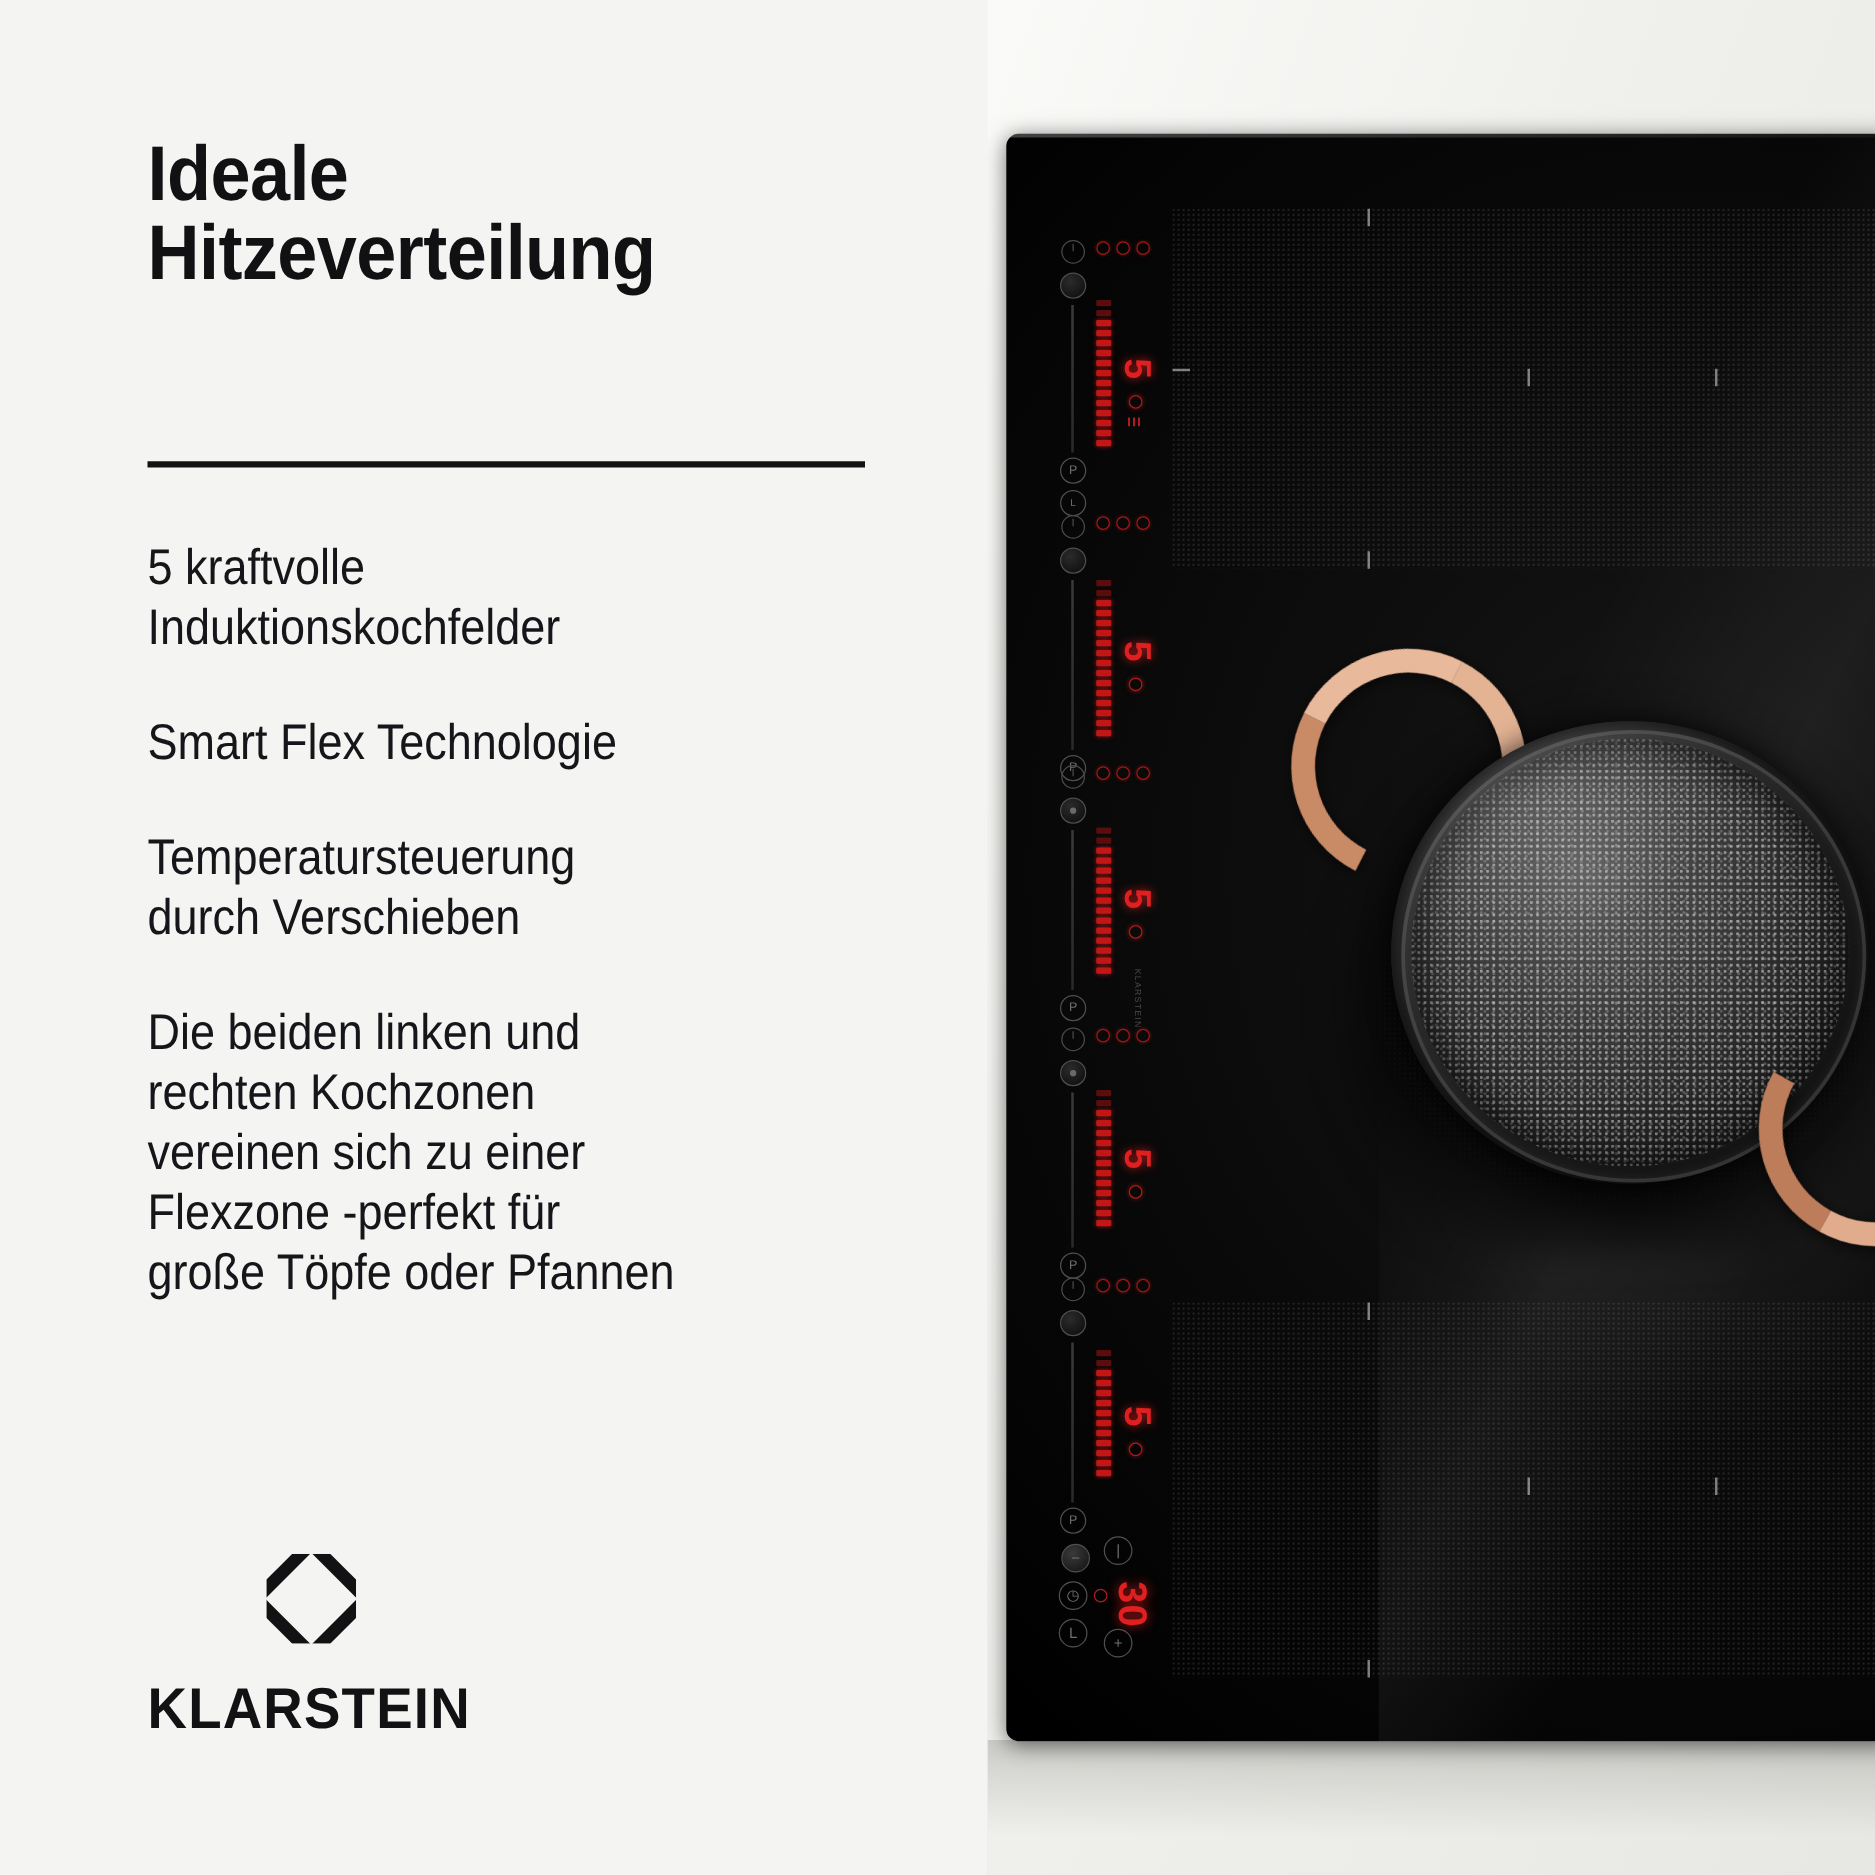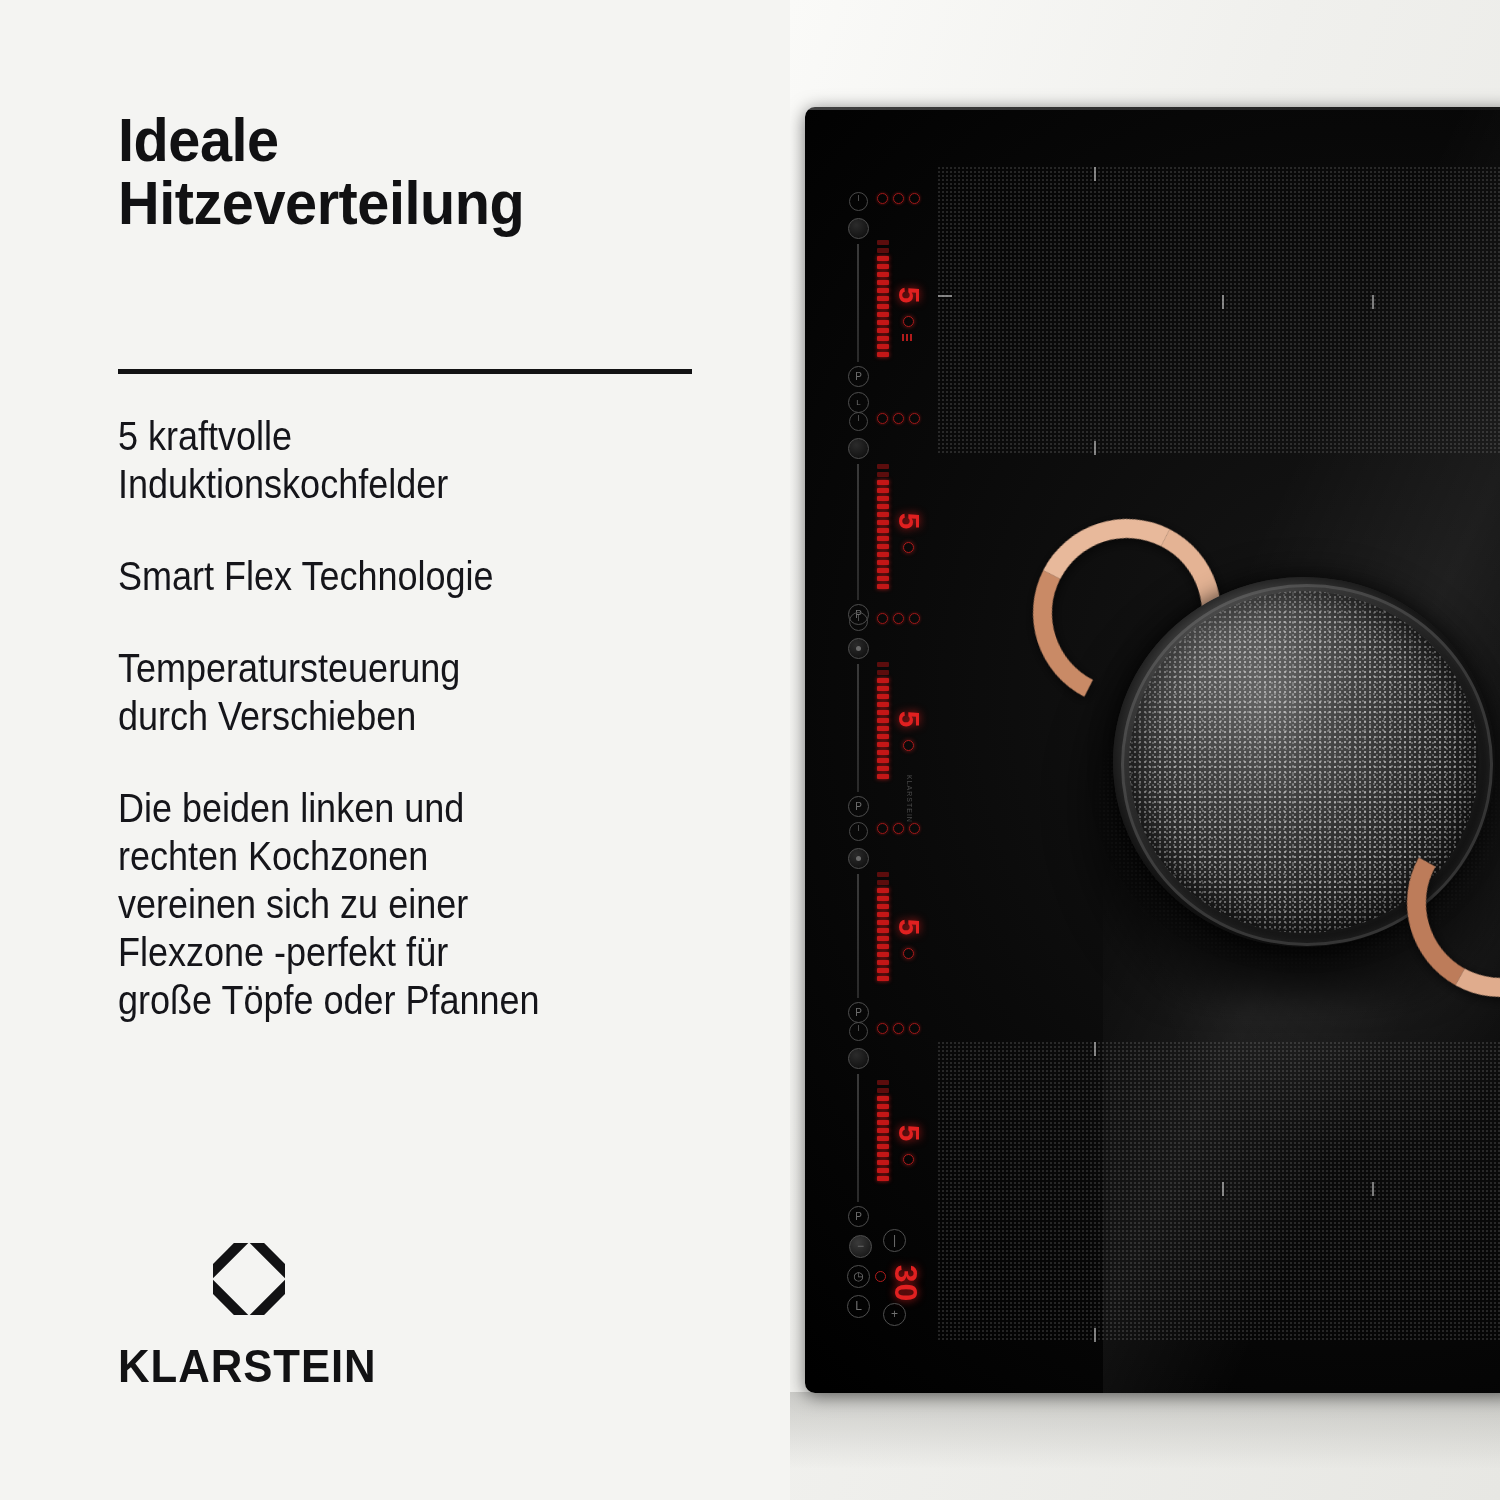--- a/index.html
+++ b/index.html
@@ -25,21 +25,21 @@
     transform:scaleX(0.93);transform-origin:left top;
   }
   .headline .l2{display:block;}
 
   .divider{
     position:absolute;left:118px;top:369px;width:574px;height:5px;
     background:#121214;
   }
 
   .features{
-    position:absolute;left:118px;top:412px;width:620px;
+    position:absolute;left:118px;top:430px;width:620px;
   }
   .feature{
     font-size:40px;line-height:1.2;color:#15151a;font-weight:400;
     margin:0 0 44px 0;
     font-family:"Liberation Sans", sans-serif;
     transform:scaleX(0.9);transform-origin:left top;
     white-space:pre-line;
   }
   .feature:last-child{margin-bottom:0;}
 

